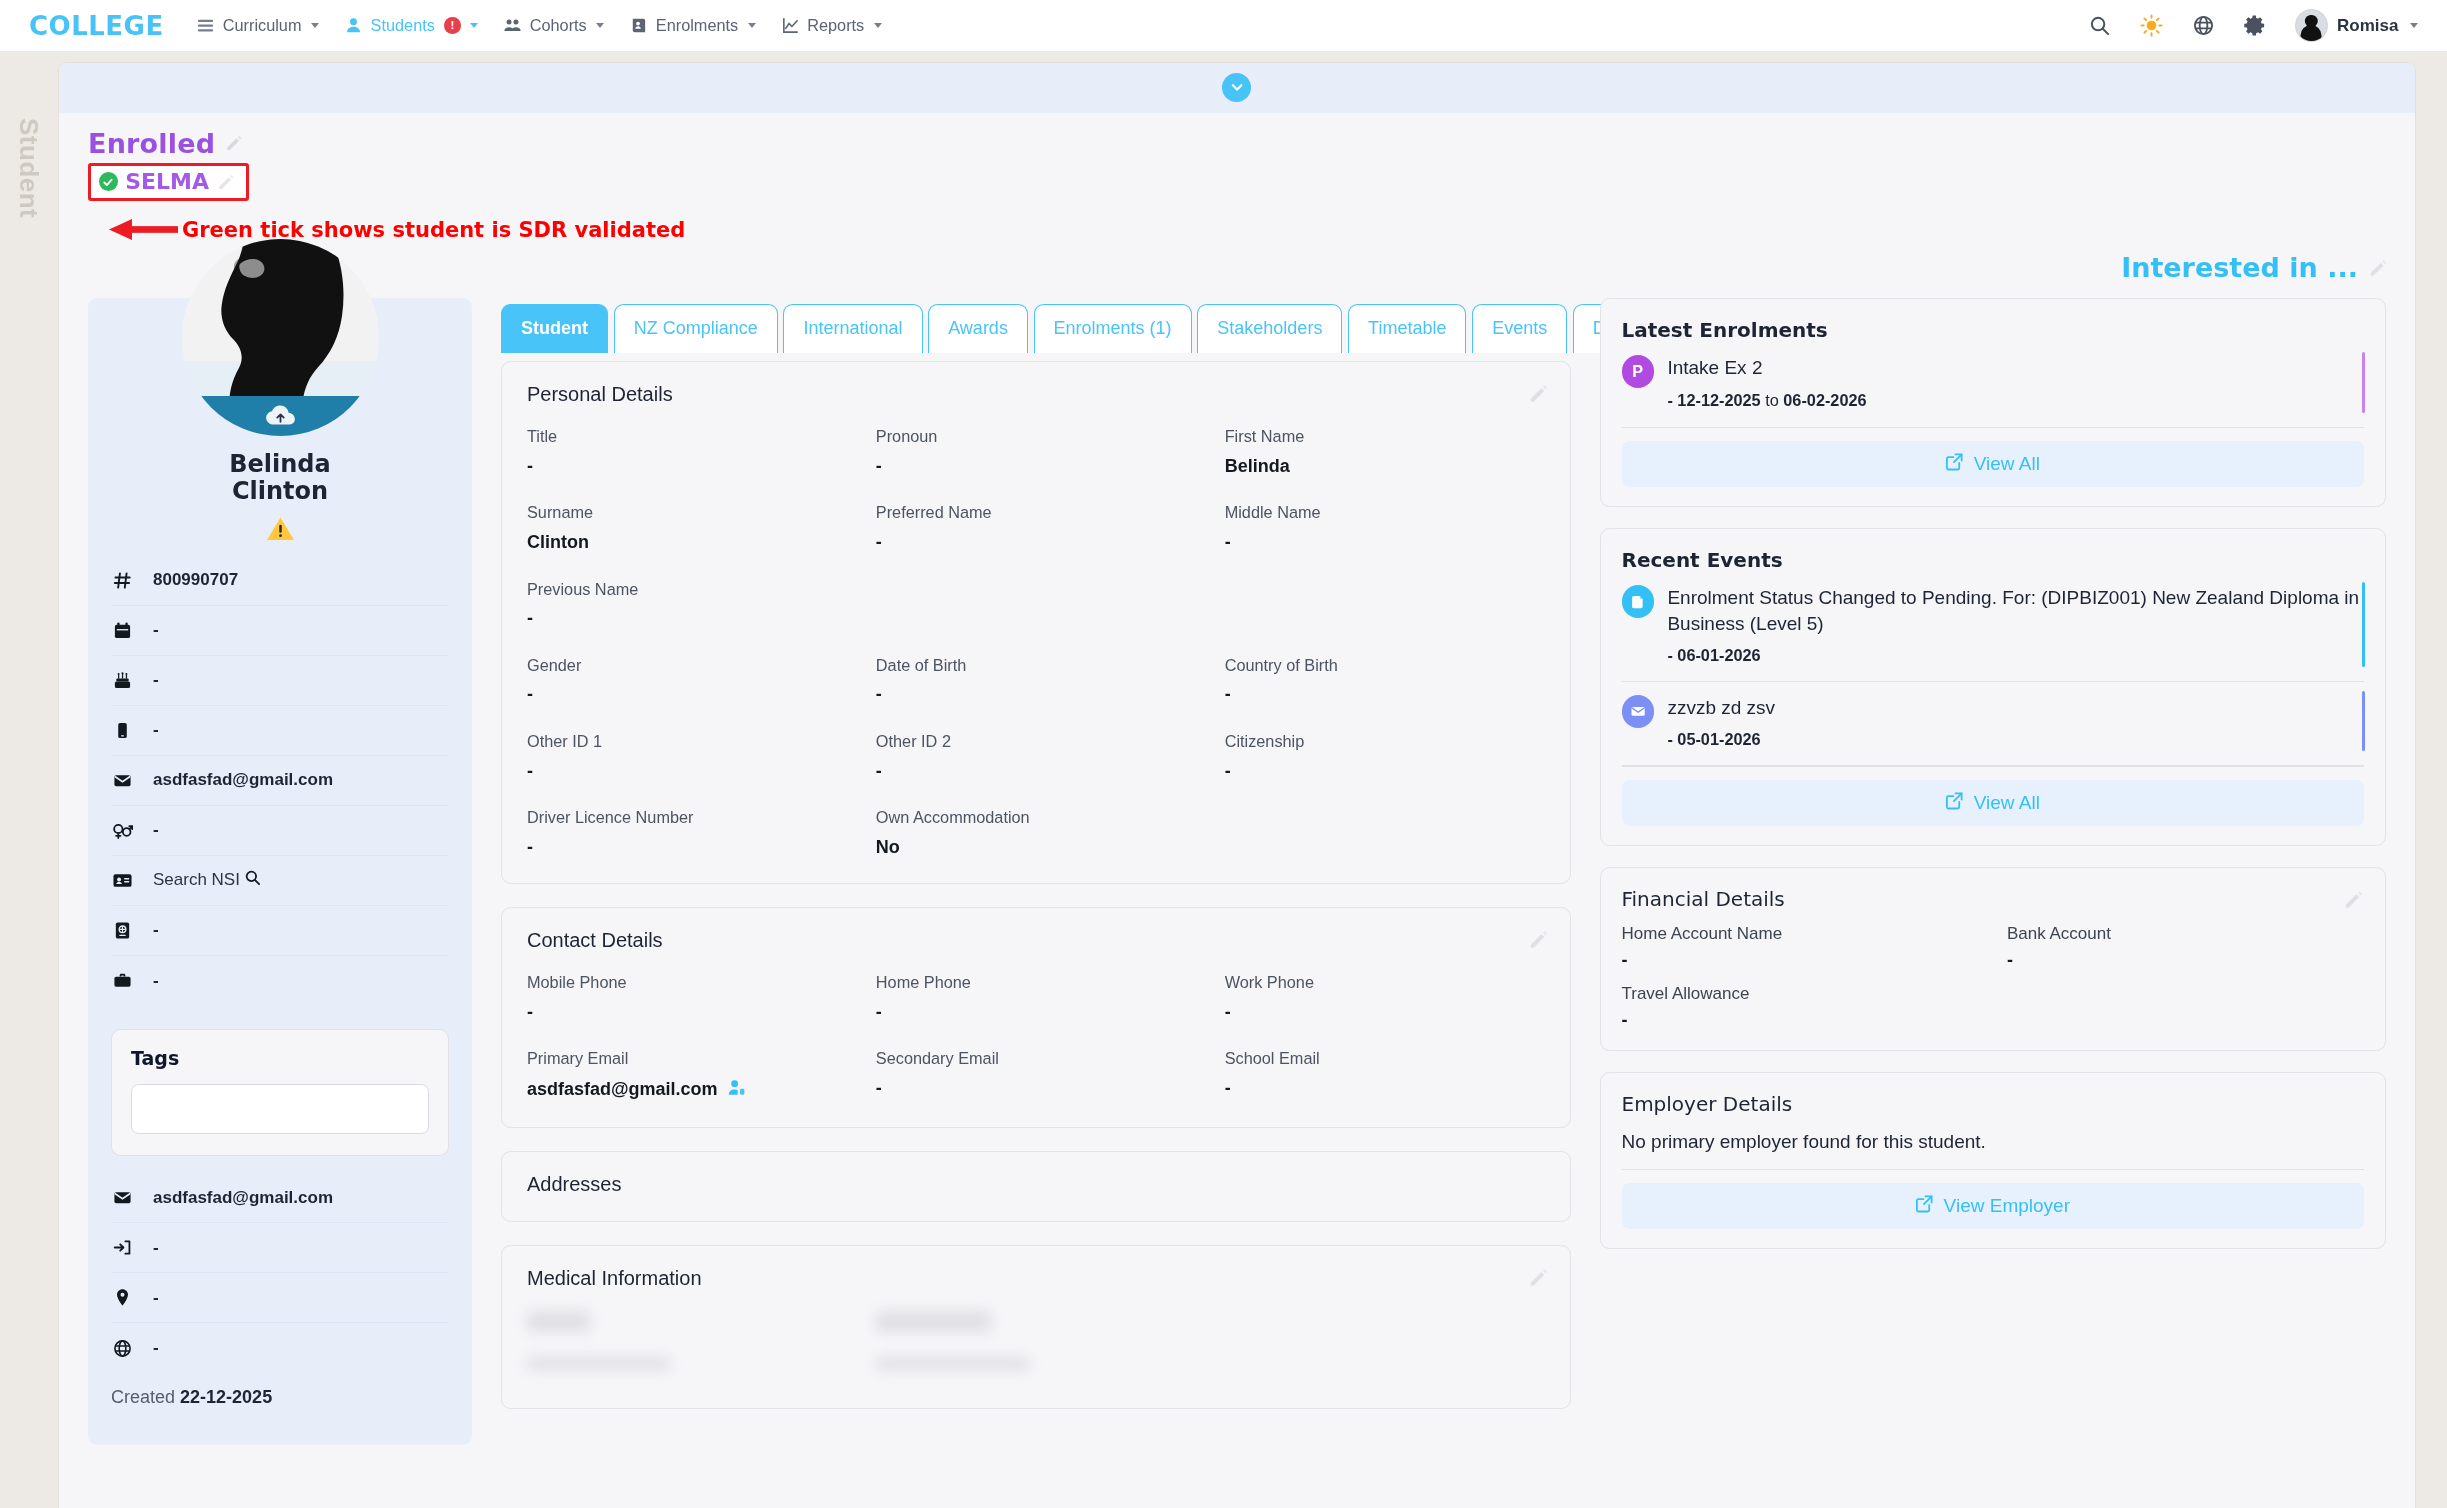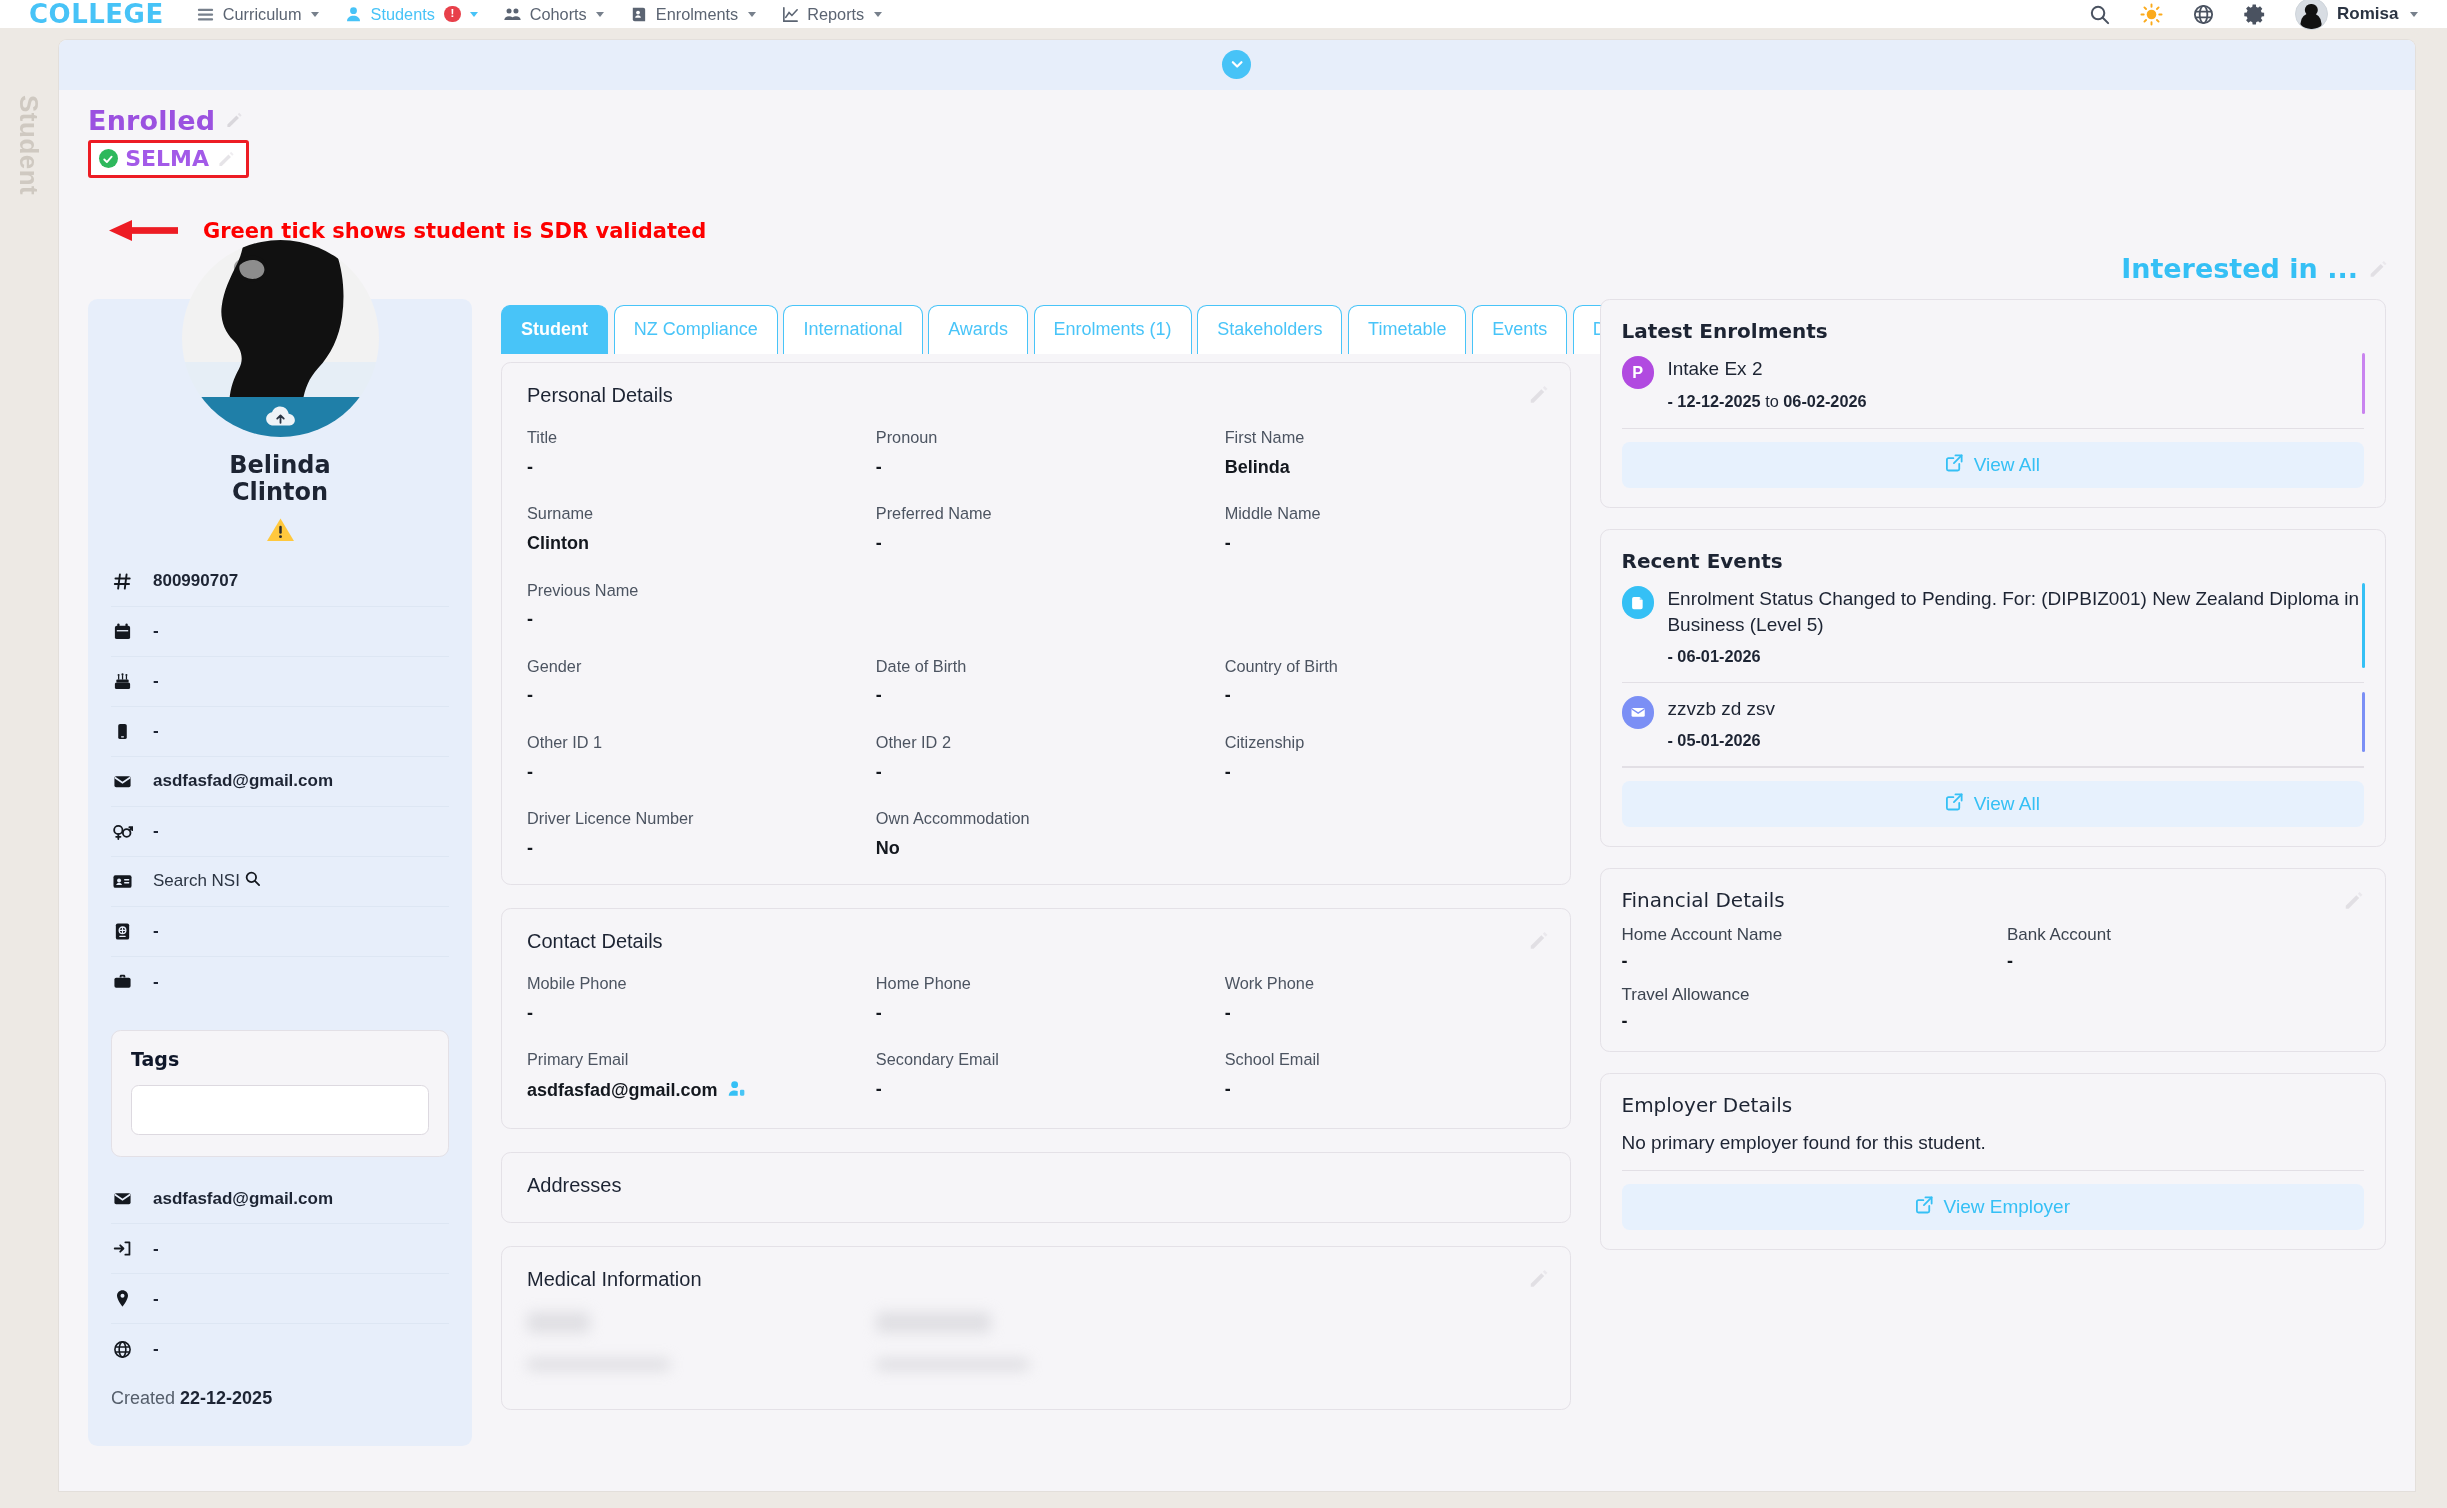--- a/index.html
+++ b/index.html
@@ -4,21 +4,21 @@
 <style>
   * { box-sizing: border-box; margin: 0; padding: 0; }
   html, body {
     width: 2447px; height: 1508px;
     font-family: "Liberation Sans", sans-serif;
     background: #ede9e4;
     overflow: hidden;
   }
   
   .topnav {
-    height: 28px; background: #ffffff; display: flex; align-items: center;
+    height: 51px; background: #ffffff; display: flex; align-items: center;
     padding: 0 29px; position: relative; z-index: 20; text-align: right;
   }
   .brand {
     font-size: 26px; font-weight: 800; color: #47c3f7; letter-spacing: 0.5px;
     margin-right: 32.5px; font-family: "DejaVu Sans", sans-serif;
   }
   .nav-items { display: flex; align-items: center; gap: 25px; }
   .nav-item {
     display: flex; align-items: center; gap: 7.6px; font-size: 16.3px;
     color: #5b6472; cursor: pointer; white-space: nowrap;
@@ -83,21 +83,21 @@
   .selma-box {
     margin-top: 3.8px; display: inline-flex; align-items: center; gap: 7.6px;
     border: 3.8px solid #ed1c24; padding: 3.8px 11.5px 3.8px 7.6px; border-radius: 2.9px;
     background: #fff;
   }
   .tick {
     width: 19px; height: 19px; border-radius: 50%; background: #2eb85c;
     display: flex; align-items: center; justify-content: center;
   }
   .selma-txt { font-size: 22px; font-weight: 700; color: #a35ae8; font-family: "DejaVu Sans", sans-serif; }
-  .annot { display: flex; align-items: center; gap: 25px; margin-left: 21px; margin-top: 40px; }
+  .annot { display: flex; align-items: center; gap: 4px; margin-left: 21px; margin-top: 16px; }
   .arrow-svg { flex: none; }
   .annot-txt { color: #fd0000; font-size: 21px; font-weight: 600; white-space: nowrap; font-family: "DejaVu Sans", sans-serif; }
   .status-right { margin-left: auto; display: flex; align-items: center; gap: 9.6px; padding-top: 9.6px; }
   .interested {
     font-size: 27px; font-weight: 800; color: #35c0f5; font-family: "DejaVu Sans", sans-serif;
   }
 
   
   .main {
     display: grid; grid-template-columns: 384px 1fr 786px; gap: 29px;

